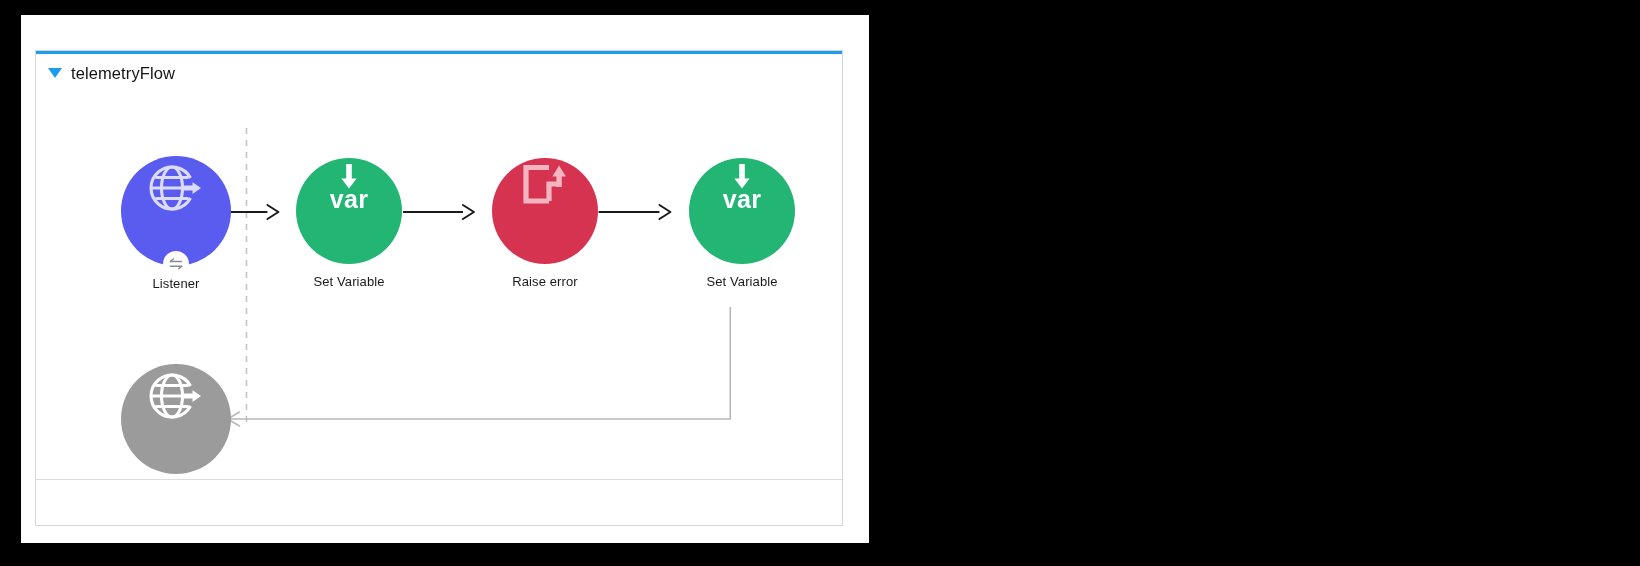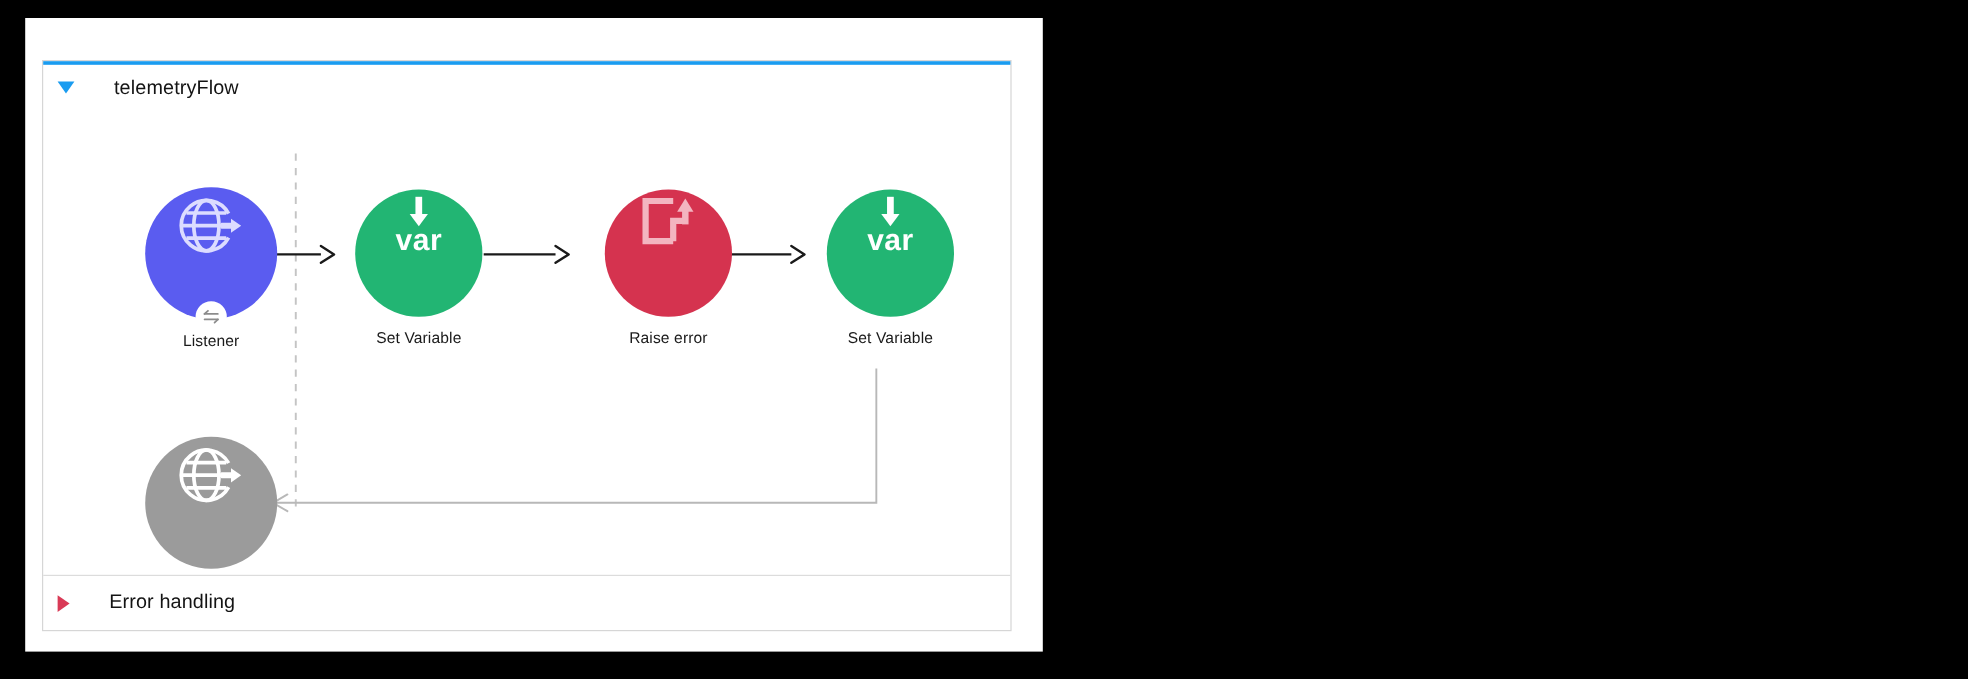--- a/index.html
+++ b/index.html
@@ -60,21 +60,20 @@
     border-bottom: 7px solid transparent;
     border-left: 10px solid #d93a56;
     margin-right: 9px;
     flex: none;
   }
   .panel-title {
     font-size: 16.5px;
     color: #141414;
     letter-spacing: 0.1px;
     white-space: nowrap;
-    margin-left: 24px;
   }
   
   #flow-body {
     position: absolute;
     left: 0; top: 41px;
     width: 100%;
     height: 387px;
     overflow: hidden;
   }
   #flow-divider {
@@ -213,21 +212,21 @@
               <g fill="#ffffff">
                 <rect x="28.2" y="6" width="5.6" height="17"></rect>
                 <path d="M 23.4 20.4 L 38.6 20.4 L 31 30.5 Z"></path>
               </g>
               <text x="31" y="50" text-anchor="middle" fill="#ffffff" font-family="Liberation Sans, sans-serif" font-size="25" font-weight="600" letter-spacing="0.4">var</text>
             </svg>
           </div>
           <div class="node-label">Set Variable</div>
         </div>
 
-        <div class="node" style="left:456px; top:66px;">
+        <div class="node" style="left:444px; top:66px;">
           <div class="node-circle" style="background:#d5334f; width:106px; height:106px;">
             <svg width="58" height="58" viewBox="0 0 58 58">
               <g fill="none" stroke="#f3b5c0" stroke-width="5.2" stroke-linejoin="miter">
                 <path d="M 33 9.5 L 10 9.5 L 10 43 L 33 43"></path>
                 <path d="M 33 43 L 33 26 L 43.5 26"></path>
               </g>
               <g fill="#f3b5c0">
                 <rect x="40.4" y="16" width="5.4" height="13"></rect>
                 <path d="M 36.3 18.5 L 43.1 7.5 L 49.9 18.5 Z"></path>
               </g>
@@ -264,22 +263,18 @@
                 <path d="M 48.5 26.2 L 57 32.1 L 48.5 38"></path>
               </g>
             </svg>
           </div>
           <div class="node-label"></div>
         </div>
 
       </div>
 
       <div id="flow-divider"></div>
-      <div id="error-handling-row">
-        <span class="tri-right"></span>
-        <span class="panel-title">Error handling</span>
-      </div>
 
     </div>
 
   </div>
 
 </div>
 
 </body></html>

